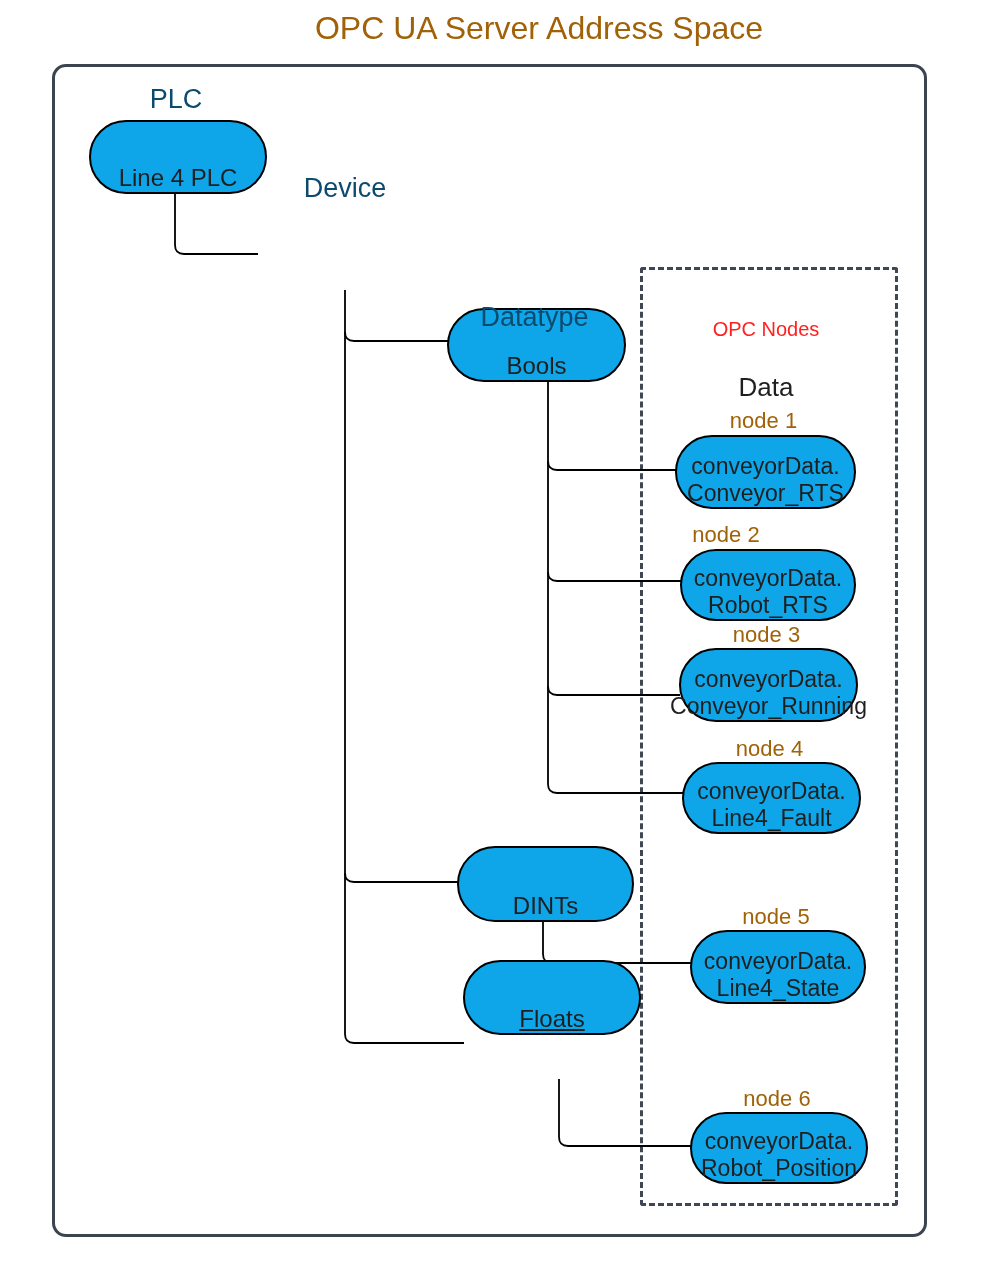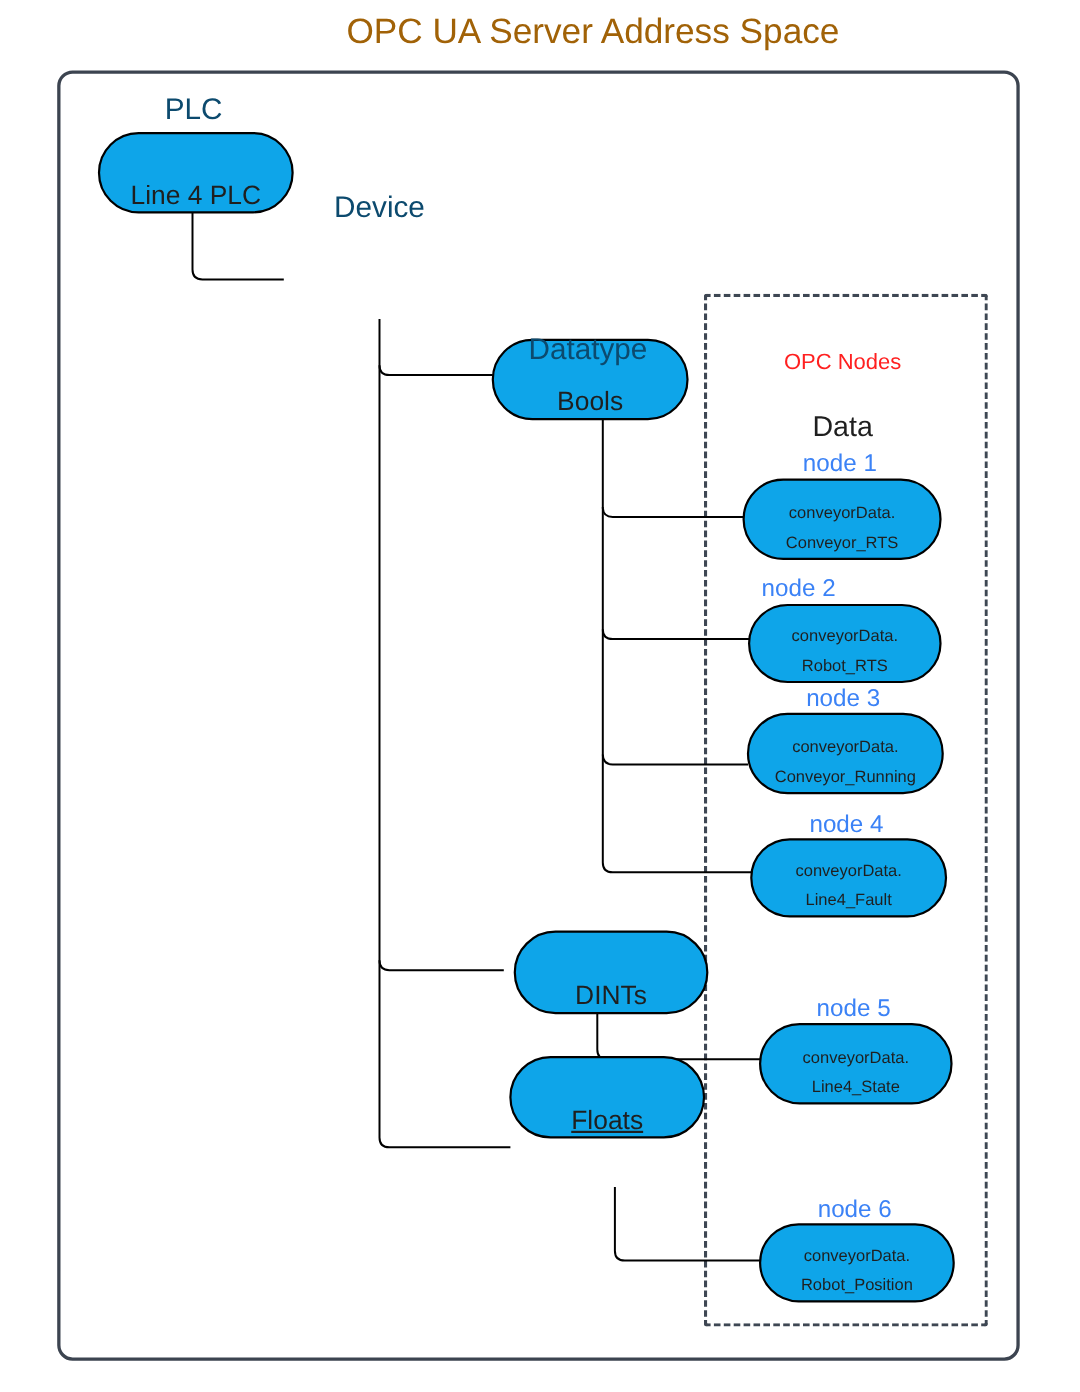--- a/index.html
+++ b/index.html
@@ -18,41 +18,41 @@
   .opc-panel{
     position:absolute;left:640px;top:267px;width:252px;height:933px;
     border:3px dashed #3e4753;border-radius:3px;background:transparent;
   }
   svg.lines{position:absolute;left:0;top:0;z-index:1;}
   .stadium{
     position:absolute;z-index:2;background:#0ea5e9;border:2px solid #000;
     border-radius:40px;display:flex;flex-direction:column;align-items:center;
     justify-content:flex-end;text-align:center;font-size:24px;color:#1f1f1f;
   }
-  .bubble{font-size:15px;line-height:27px;white-space:nowrap;}
+  .bubble{font-size:23px;line-height:27px;white-space:nowrap;}
   .glabel{
     position:absolute;z-index:3;text-align:center;font-size:27px;color:#0c4a6e;
   }
   .nlabel{
-    position:absolute;z-index:3;text-align:center;font-size:22px;color:#3b82f6;
+    position:absolute;z-index:3;text-align:center;font-size:22px;color:#a16207;
     white-space:nowrap;
   }
   .opc-title{
     position:absolute;left:640px;top:318px;width:252px;text-align:center;
     font-size:20px;color:#ff2020;z-index:3;
   }
   .data-label{
     position:absolute;left:640px;top:372px;width:252px;text-align:center;
     font-size:26px;color:#1f1f1f;z-index:3;
   }
   
   .st-plc{left:89px;top:120px;width:174px;height:70px;}
   .st-conveyor{left:257px;top:219px;width:176px;height:70px;}
   .st-bools{left:447px;top:308px;width:175px;height:70px;}
-  .st-dints{left:467px;top:846px;width:173px;height:72px;}
+  .st-dints{left:457px;top:846px;width:173px;height:72px;}
   .st-floats{left:463px;top:960px;width:174px;height:71px;text-decoration:underline;}
   
   .st-n1{left:675px;top:435px;width:177px;height:70px;}
   .st-n2{left:680px;top:549px;width:172px;height:68px;}
   .st-n3{left:679px;top:648px;width:175px;height:70px;}
   .st-n4{left:682px;top:762px;width:175px;height:68px;}
   .st-n5{left:690px;top:930px;width:172px;height:70px;}
   .st-n6{left:690px;top:1112px;width:174px;height:68px;}
   
   .gl-plc{left:89px;top:84px;width:174px;}

